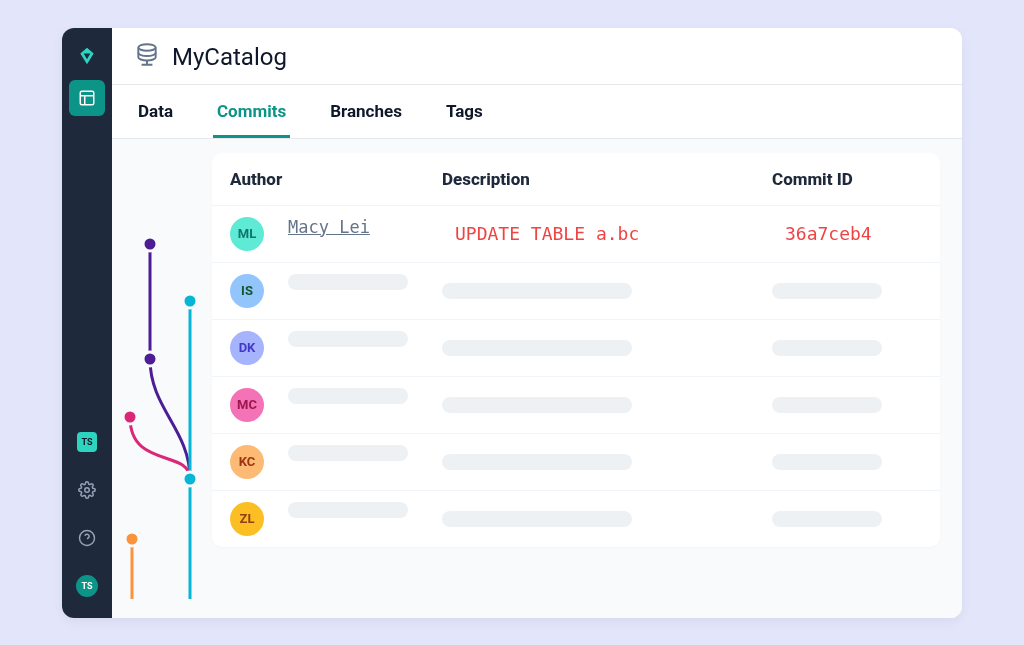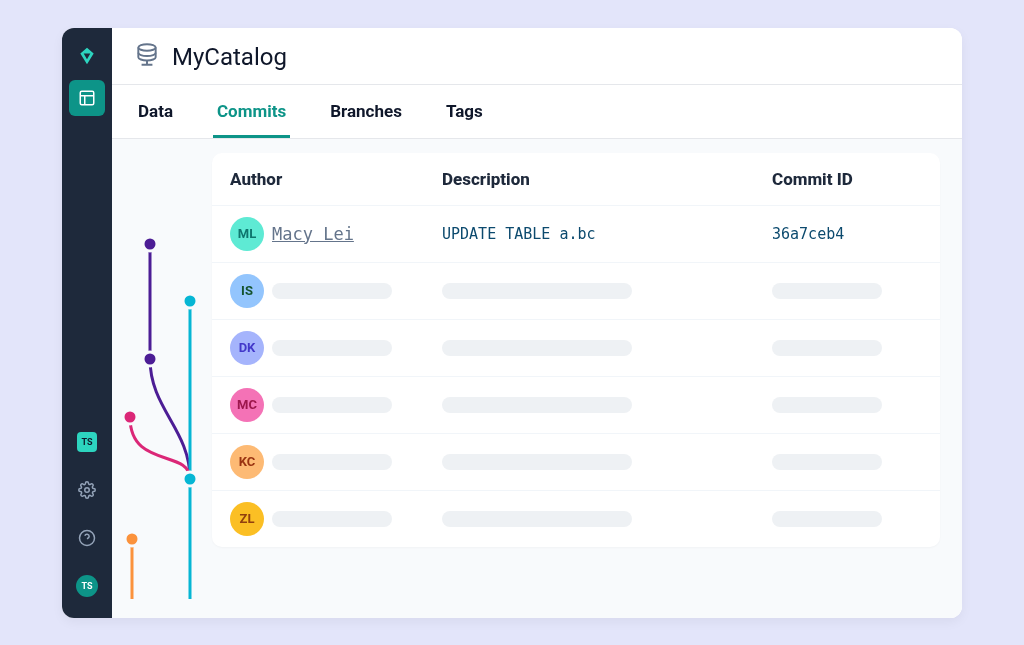--- a/index.html
+++ b/index.html
@@ -111,34 +111,34 @@
     }
     .th { font-size: 17px; font-weight: 800; color: #1e293b; }
     .trow {
       display: grid;
       grid-template-columns: 200px 1fr 150px;
       align-items: center;
       padding: 11px 18px;
       gap: 12px;
       border-top: 1px solid #f1f5f9;
     }
-    .author-cell { display: flex; align-items: center; gap: 8px; }
+    .author-cell { display: flex; gap: 24px; }
     .avatar {
       width: 34px; height: 34px; border-radius: 50%;
       display: flex; align-items: center; justify-content: center;
       font-size: 13px; font-weight: 700; color: #fff;
       flex-shrink: 0;
     }
     .author-name {
       font-family: ui-monospace, 'SFMono-Regular', Menlo, Consolas, monospace;
       font-size: 17px; color: #64748b; text-decoration: underline;
     }
     .desc-text, .id-text {
       font-family: ui-monospace, 'SFMono-Regular', Menlo, Consolas, monospace;
-      font-size: 15px; color: #0c4a6e;
+      font-size: 18px; color: #ef4444; margin-left: 13px;
     }
     .skeleton {
       height: 16px; border-radius: 8px; background: #eef1f4;
     }
     .sk-author { width: 120px; }
     .sk-desc { width: 190px; }
     .sk-id { width: 110px; }
   </style>
 </head>
 <body>

